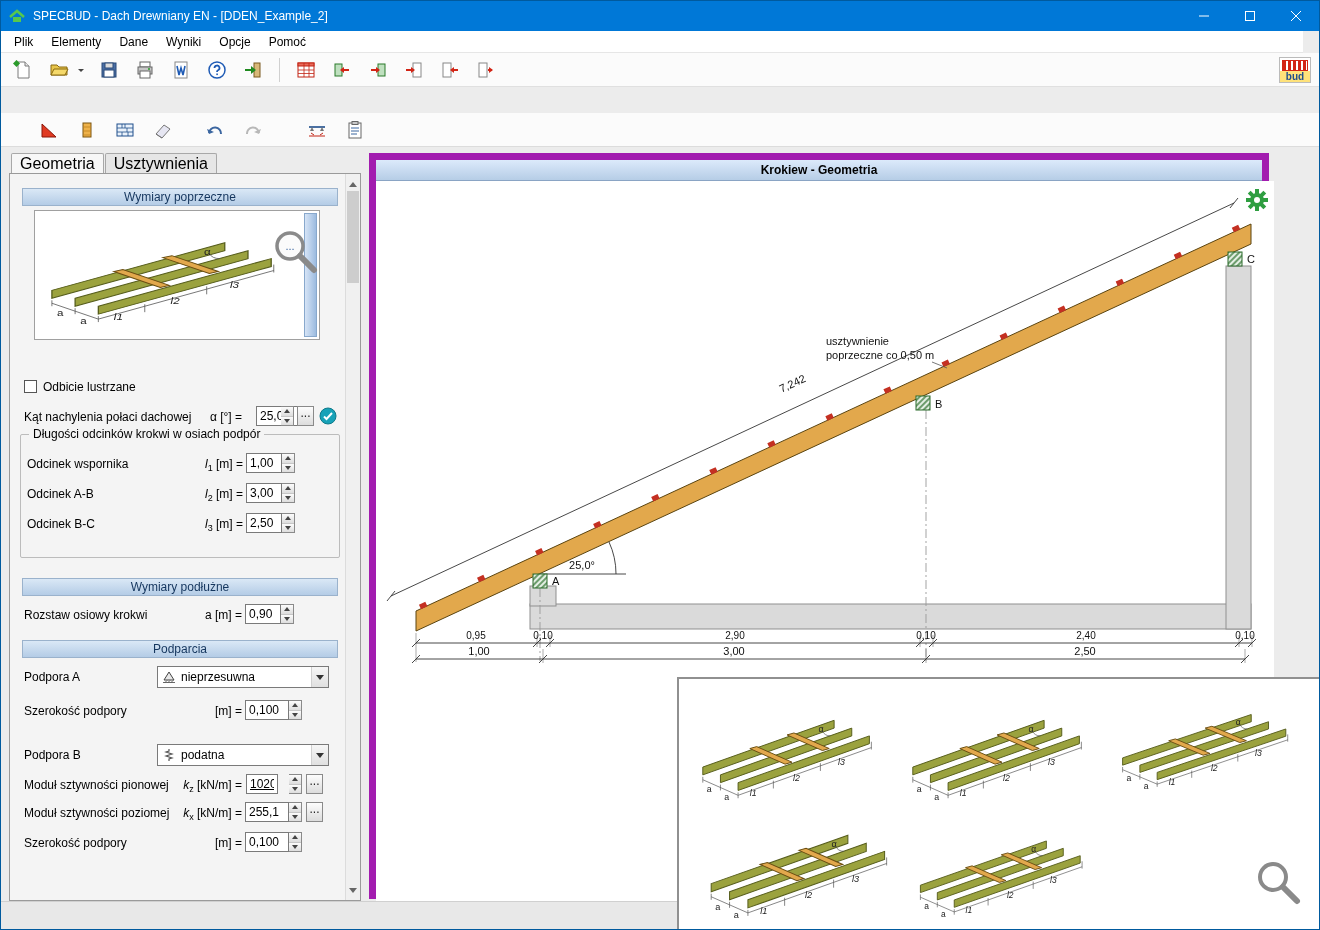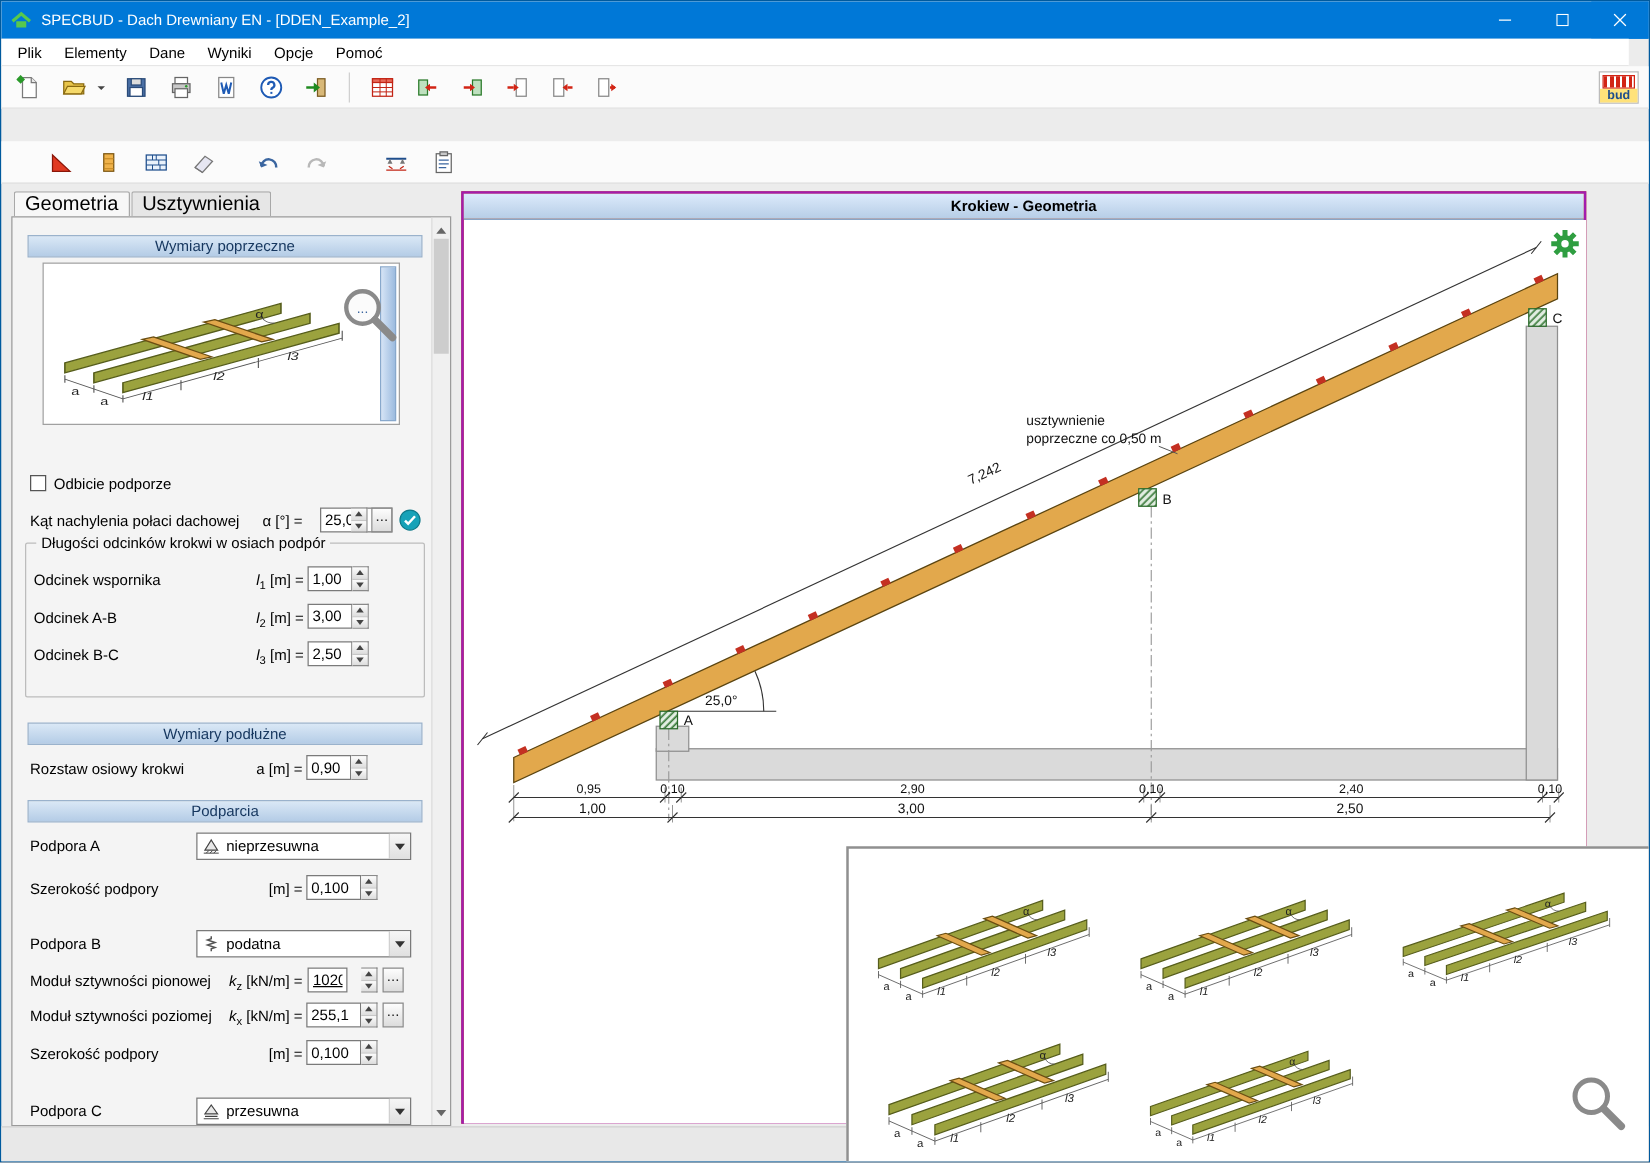--- a/index.html
+++ b/index.html
@@ -70,21 +70,21 @@
   .grow>*{position:absolute}
 
   .vscroll{position:absolute;right:0;top:0;bottom:0;width:15px;background:#f0f0f0;border-left:1px solid #dcdcdc}
   .varrow{height:16px;display:flex;align-items:center;justify-content:center}
   .varrow.up::after{content:"";border:4px solid transparent;border-bottom:5px solid #666}
   .varrow.dn{position:absolute;bottom:0;left:0;right:0}
   .varrow.dn::after{content:"";border:4px solid transparent;border-top:5px solid #666}
   .vthumb{position:absolute;left:1px;right:1px;top:17px;height:92px;background:#cdcdcd}
 
   
-  #drawing{position:absolute;left:368px;top:152px;width:900px;height:746px;background:#c2410c;border:2px solid #a21caf}
+  #drawing{position:absolute;left:368px;top:152px;width:900px;height:746px;background:#f9a8d4;border:7px solid #a21caf}
   .dhead{height:21px;background:linear-gradient(#dceafb,#b6cde6);border-bottom:1px solid #8aa4c4;display:flex;align-items:center;justify-content:center;font-weight:bold}
   .wall{fill:#dadada;stroke:#8f8f8f}
   .beam{fill:#e2a84c;stroke:#5a4410;stroke-width:1}
   .battens{stroke:#c43022;stroke-width:5;stroke-dasharray:7 57}
   .dashdot{stroke:#999;stroke-width:0.9;stroke-dasharray:9 3 2 3;fill:none}
   .dim line,.dim path{stroke:#333;stroke-width:0.9;fill:none}
   .dim .ext{stroke:#888;stroke-width:0.7}
   .dim text{font-size:11px;fill:#111;text-anchor:middle}
   .dtx1 text{font-size:10px}
   .note{font-size:11px;fill:#111}
@@ -345,21 +345,21 @@
         <span class="bluestrip"></span>
       </div>
       <svg class="thumbmag" viewBox="0 0 52 52">
         <circle cx="20" cy="20" r="13" fill="rgba(250,250,250,0.7)" stroke="#8a8a8a" stroke-width="3.5"></circle>
         <line x1="30" y1="30" x2="44" y2="44" stroke="#8a8a8a" stroke-width="6" stroke-linecap="round"></line>
         <text x="20" y="24" font-size="11" fill="#3b66a0" text-anchor="middle">...</text>
       </svg>
 
       <div class="prow" style="top:202px">
         <span class="cbx" style="left:14px"></span>
-        <span class="lbl" style="left:33px">Odbicie podporze</span>
+        <span class="lbl" style="left:33px">Odbicie lustrzane</span>
       </div>
 
       <div class="prow" style="top:232px">
         <span class="lbl" style="left:14px">Kąt nachylenia połaci dachowej</span>
         <span class="sym" style="left:170px;width:62px">α [°] =</span>
         <input class="inp" style="left: 246px; width: 58px;" value="25,0">
         <span class="spin" style="left:271px">
             <span class="sa up"></span>
             <span class="sa dn"></span>
           </span>
@@ -473,32 +473,20 @@
       <div class="prow" style="top:658px">
         <span class="lbl" style="left:14px">Szerokość podpory</span>
         <span class="sym" style="left:180px;width:52px">[m] =</span>
         <input class="inp" style="left: 235px; width: 44px;" value="0,100">
         <span class="spin" style="left:279px">
             <span class="sa up"></span>
             <span class="sa dn"></span>
           </span>
       </div>
 
-      <div class="prow" style="top:704px">
-        <span class="lbl" style="left:14px">Podpora C</span>
-        <span class="dd" style="left:147px;width:172px">
-          <svg width="14" height="14" viewBox="0 0 14 14">
-              <path d="M7 2l5 7H2z" fill="#e8e8e8" stroke="#444"></path>
-              <path d="M2 11h10" stroke="#444"></path>
-              <path d="M1 13h12" stroke="#444" stroke-width="0.8"></path>
-            </svg>
-          <span class="ddtxt">przesuwna</span>
-          <span class="chev"></span>
-        </span>
-      </div>
 
       <div class="vscroll">
         <div class="varrow up"></div>
         <div class="vthumb"></div>
         <div class="varrow dn"></div>
       </div>
 
     </div>
   </div>
 

